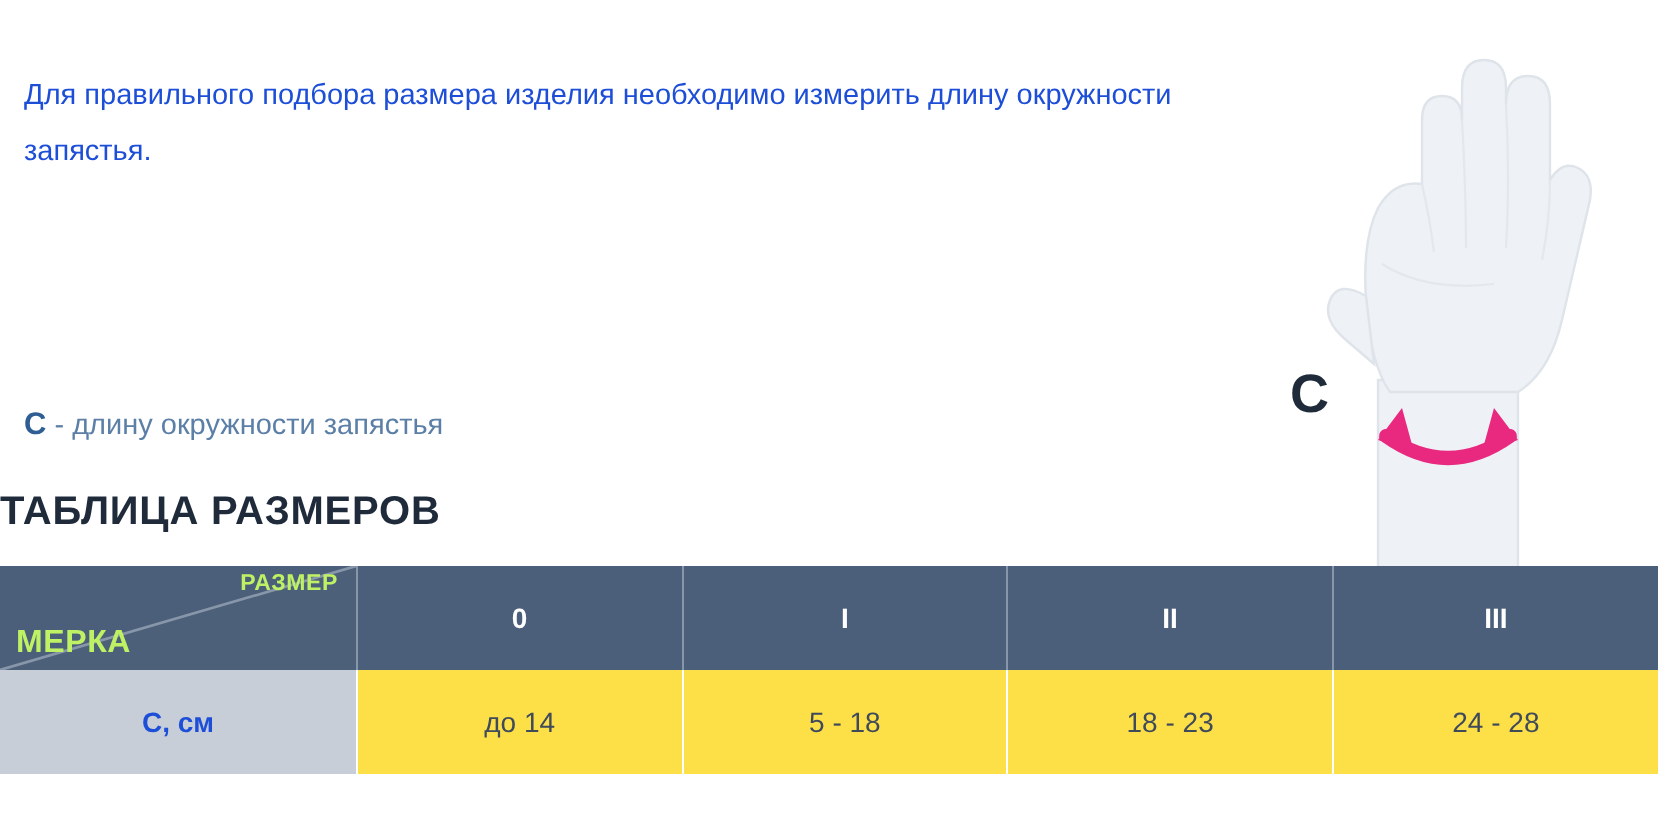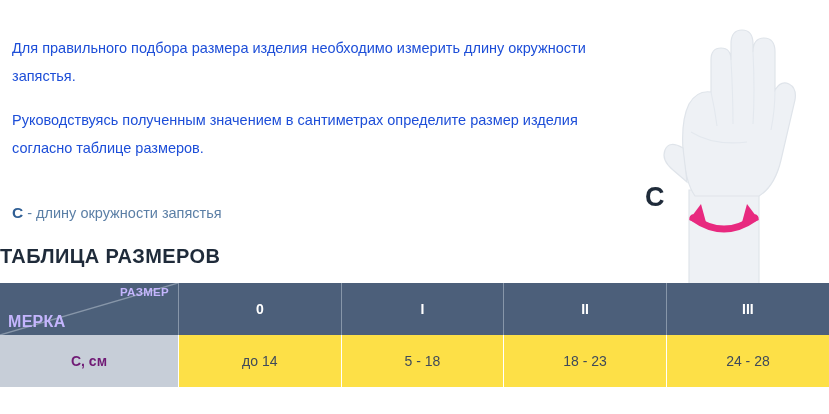--- a/index.html
+++ b/index.html
@@ -91,21 +91,21 @@
     padding: 0;
     margin: 0;
   }
 
   
   .hdr-corner {
     position: relative;
     width: 178px;
     height: 52px;
     background: #4c5f7a;
-    color: #c4b5fd;
+    color: #bef264;
     overflow: hidden;
   }
   .hdr-corner .diag {
     position: absolute;
     left: 0; top: 0;
     width: 100%; height: 100%;
   }
   .hdr-corner .lbl-size {
     position: absolute;
     right: 9px;
@@ -131,21 +131,21 @@
     font-weight: bold;
     vertical-align: middle;
     border-left: 1px solid #5f7head;
   }
   .hdr-cell.sep { border-left: 1px solid #8796a9; }
 
   
   .row-label {
     height: 52px;
     background: #c7ced8;
-    color: #701a75;
+    color: #1d4ed8;
     text-align: center;
     font-size: 14px;
     font-weight: bold;
     vertical-align: middle;
   }
   .row-val {
     height: 52px;
     background: #fde047;
     color: #3f4a5a;
     text-align: center;
@@ -161,21 +161,20 @@
     width: 829px;
     height: 27px;
     background: #ffffff;
   }
 </style>
 </head>
 <body>
 
 <div class="intro">
   <p>Для правильного подбора размера изделия необходимо измерить длину окружности запястья.</p>
-  <p>Руководствуясь полученным значением в сантиметрах определите размер изделия согласно таблице размеров.</p>
 </div>
 
 <div class="legend">
   <span class="cletter">C</span><span> - длину окружности запястья</span>
 </div>
 
 <div class="hand-wrap">
   <svg width="198" height="285" viewBox="0 0 198 285">
 
     <g fill="#eef1f5" stroke="#dfe4ea" stroke-width="1.2">

